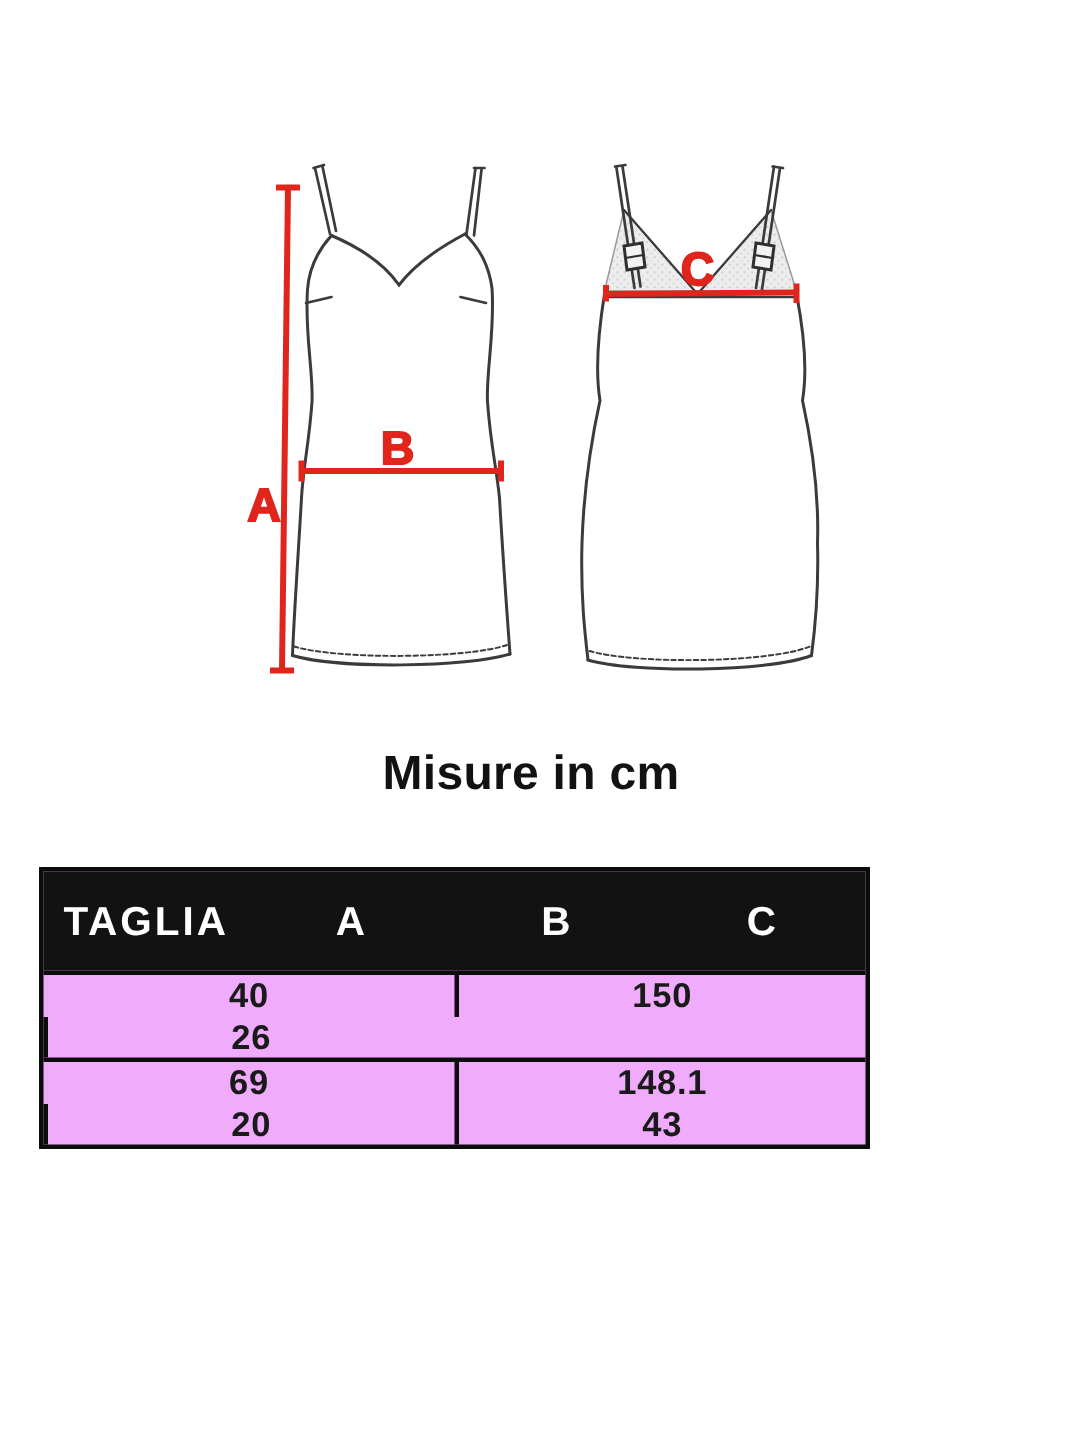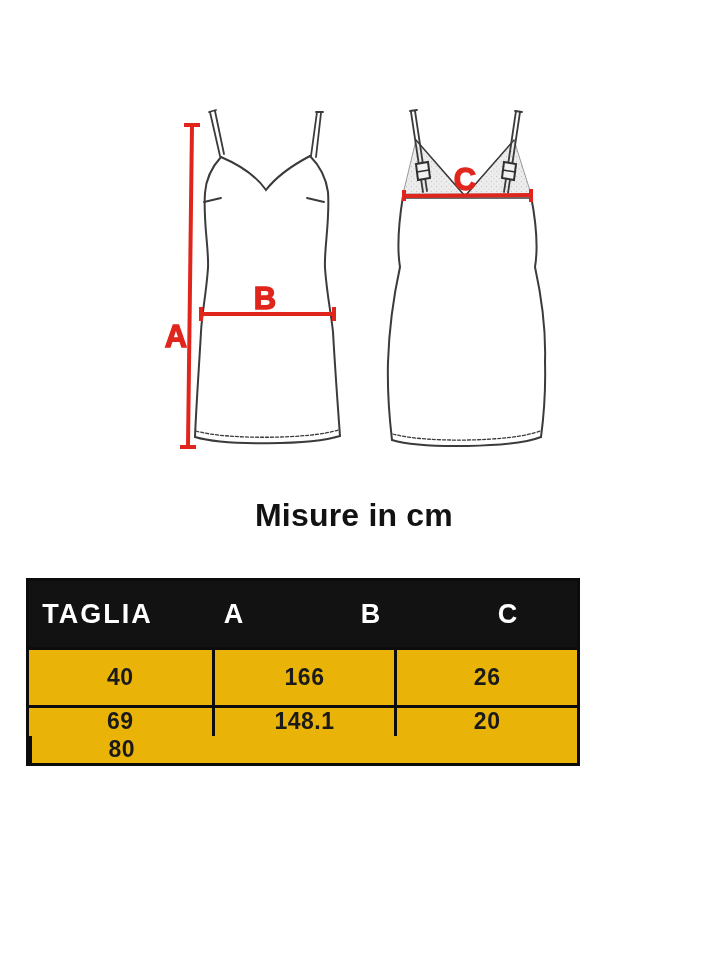--- a/index.html
+++ b/index.html
@@ -27,41 +27,41 @@
     color: #121212;
     letter-spacing: 0.2px;
     transform: translateX(-6px);
   }
   .size-table {
     position: absolute;
     left: 26px;
     top: 578px;
     width: 554px;
     border: 3px solid #0c0c0c;
-    background: #eab308;
+    background: #f0abfc;
     box-sizing: border-box;
   }
   .header-row {
     display: grid;
     grid-template-columns: repeat(4, 1fr);
     background: #121212;
     height: 66px;
   }
   .header-cell {
     display: flex;
     align-items: center;
     justify-content: center;
     color: #ffffff;
     font-size: 27px;
     font-weight: bold;
     letter-spacing: 2px;
   }
   .body-row {
     display: grid;
-    grid-template-columns: repeat(3, 1fr);
+    grid-template-columns: repeat(2, 1fr);
     height: 55px;
     border-top: 3px solid #0c0c0c;
   }
   .body-cell {
     display: flex;
     align-items: center;
     justify-content: center;
     color: #1a1a1a;
     font-size: 23px;
     font-weight: bold;
@@ -166,24 +166,24 @@
 
   <div class="size-table">
     <div class="header-row">
       <div class="header-cell">TAGLIA</div>
       <div class="header-cell">A</div>
       <div class="header-cell">B</div>
       <div class="header-cell">C</div>
     </div>
     <div class="body-row">
       <div class="body-cell">40</div>
-      <div class="body-cell">166</div>
+      <div class="body-cell">150</div>
       <div class="body-cell">26</div>
     </div>
     <div class="body-row">
       <div class="body-cell">69</div>
       <div class="body-cell">148.1</div>
       <div class="body-cell">20</div>
-      <div class="body-cell">80</div>
+      <div class="body-cell">43</div>
     </div>
   </div>
 
 </div>
 
 </body></html>

